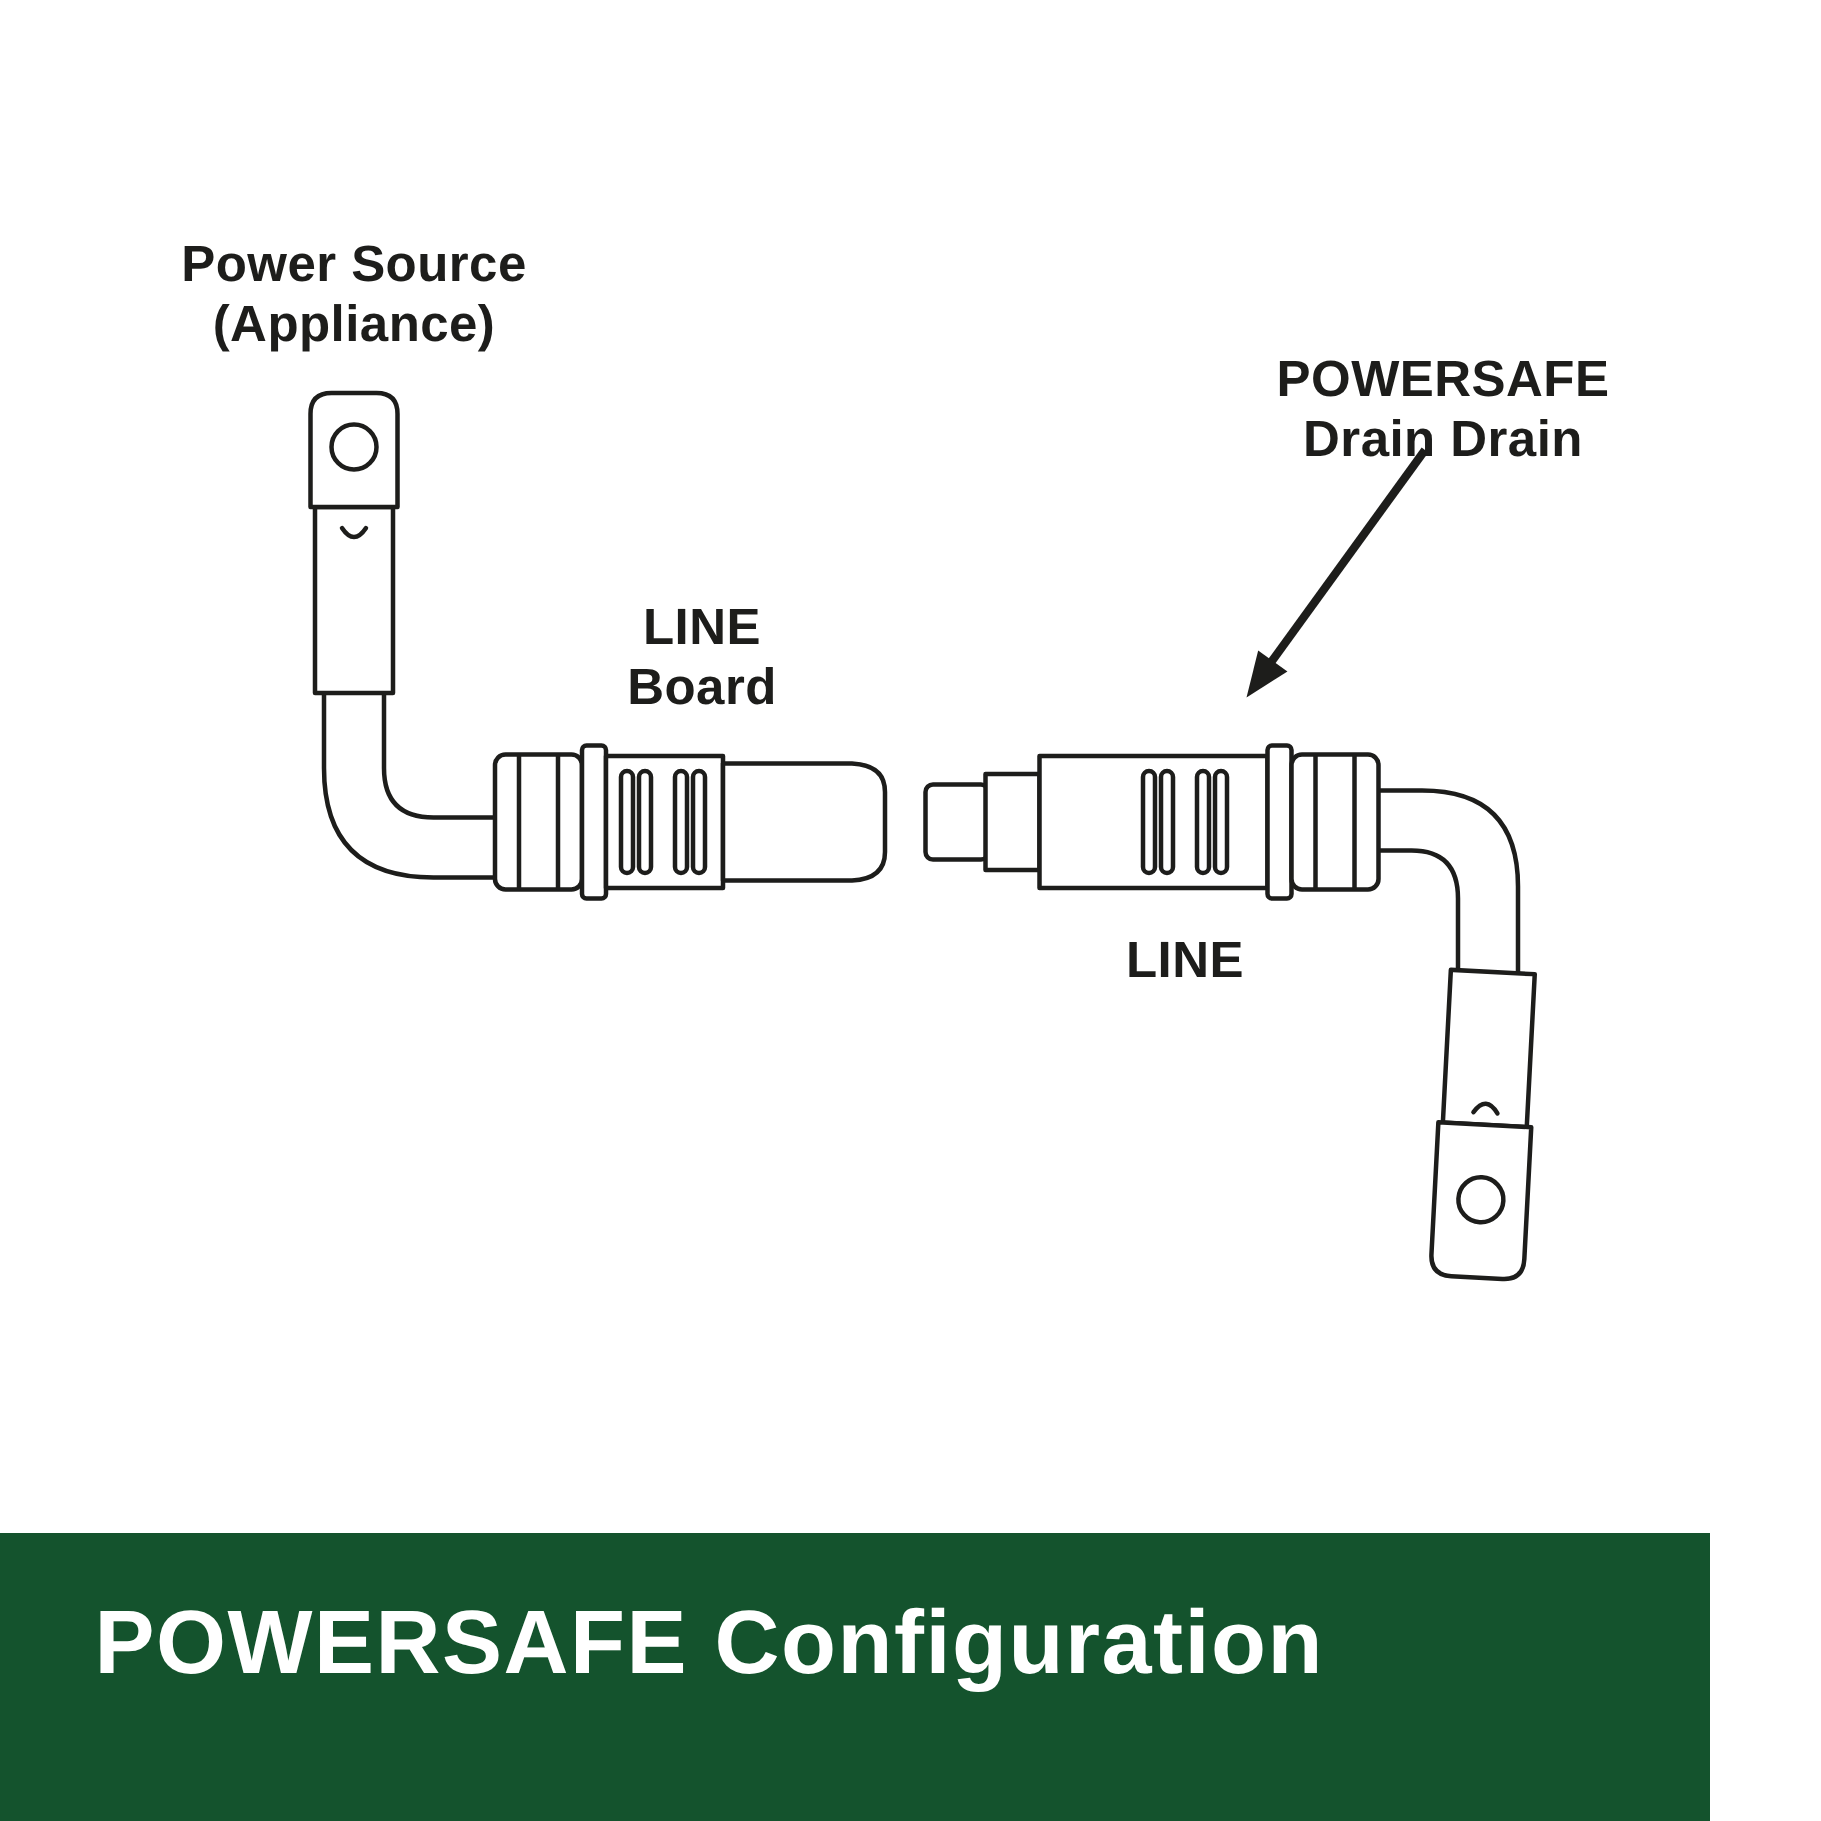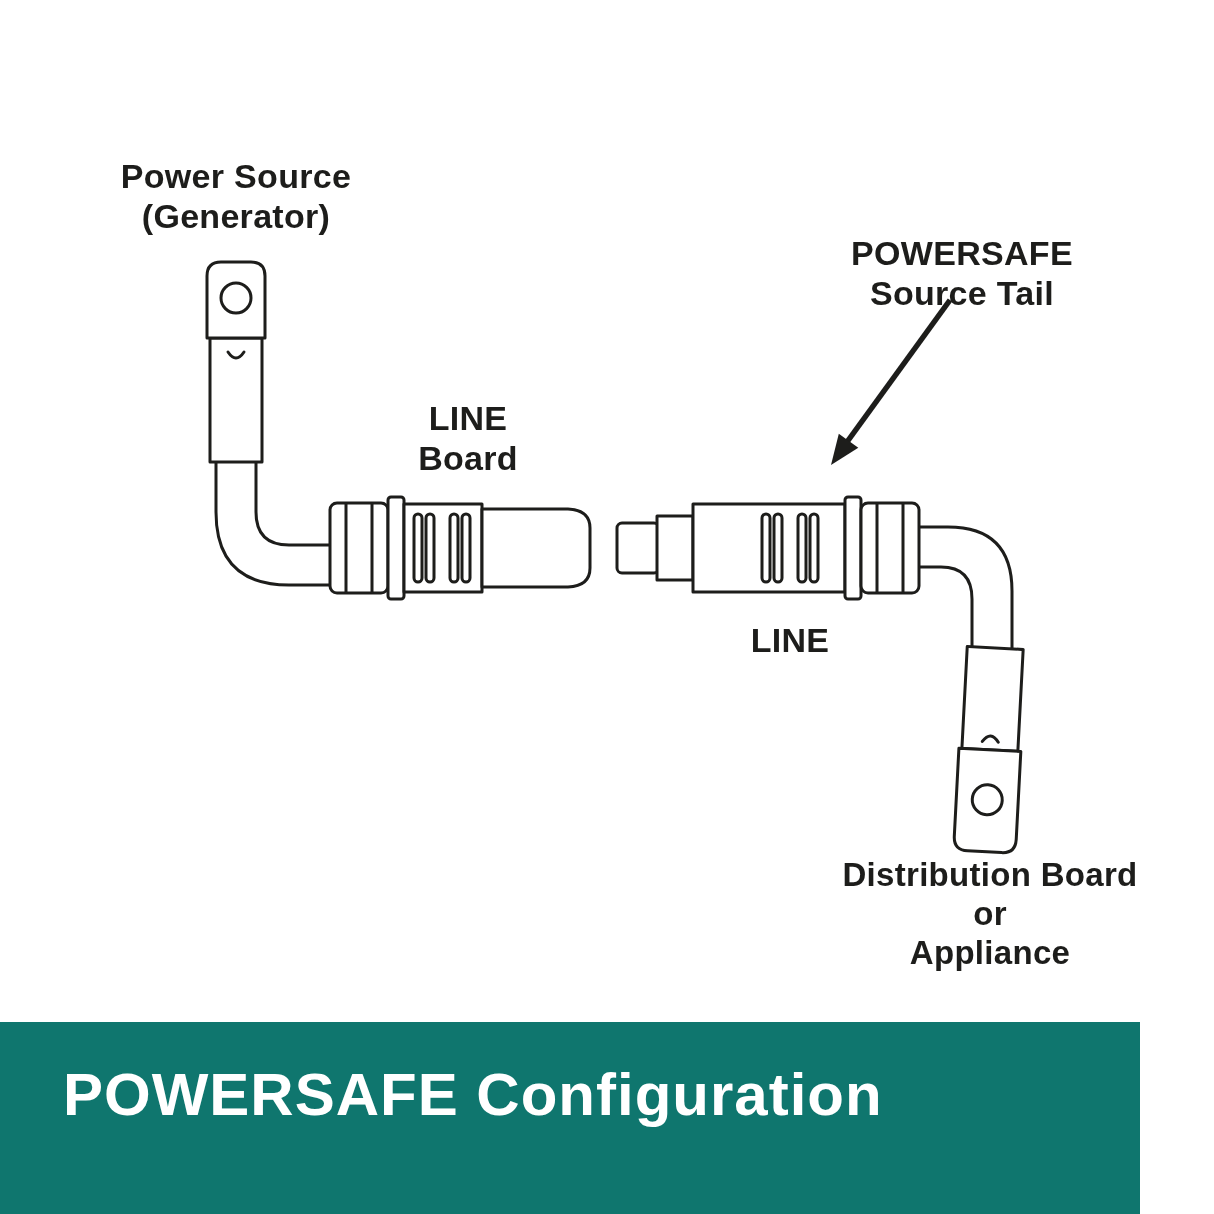--- a/index.html
+++ b/index.html
@@ -101,40 +101,35 @@
     </g>
 
     <g>
       <line class="arrow-line" x1="950" y1="300" x2="847" y2="442"></line>
       <polygon class="arrow-head" points="831,465 838.8,433.7 858.3,447.7"></polygon>
     </g>
   </svg>
 
   <div class="label" style="left:56px; top:156px; width:360px;">
     <div>Power Source</div>
-    <div>(Generator)</div>
+    <div>(Appliance)</div>
   </div>
 
   <div class="label" style="left:343px; top:398px; width:250px;">
     <div>LINE</div>
     <div>Board</div>
   </div>
 
   <div class="label" style="left:792px; top:205px; width:340px;margin-top:28px;">
     <div>POWERSAFE</div>
-    <div>Source Tail</div>
+    <div>Drain Drain</div>
   </div>
 
   <div class="label" style="left:665px; top:620px; width:250px;">
     <div>LINE</div>
   </div>
 
-  <div class="label label--small" style="left:790px; top:856px; width:400px;">
-    <div>Distribution Board</div>
-    <div>or</div>
-    <div>Appliance</div>
-  </div>
 
-  <div class="banner" style="background-color: #0f766e;">
+  <div class="banner" style="background-color: #14532d;">
     <div class="banner-title">POWERSAFE Configuration</div>
   </div>
 
 </div>
 
 </body></html>

